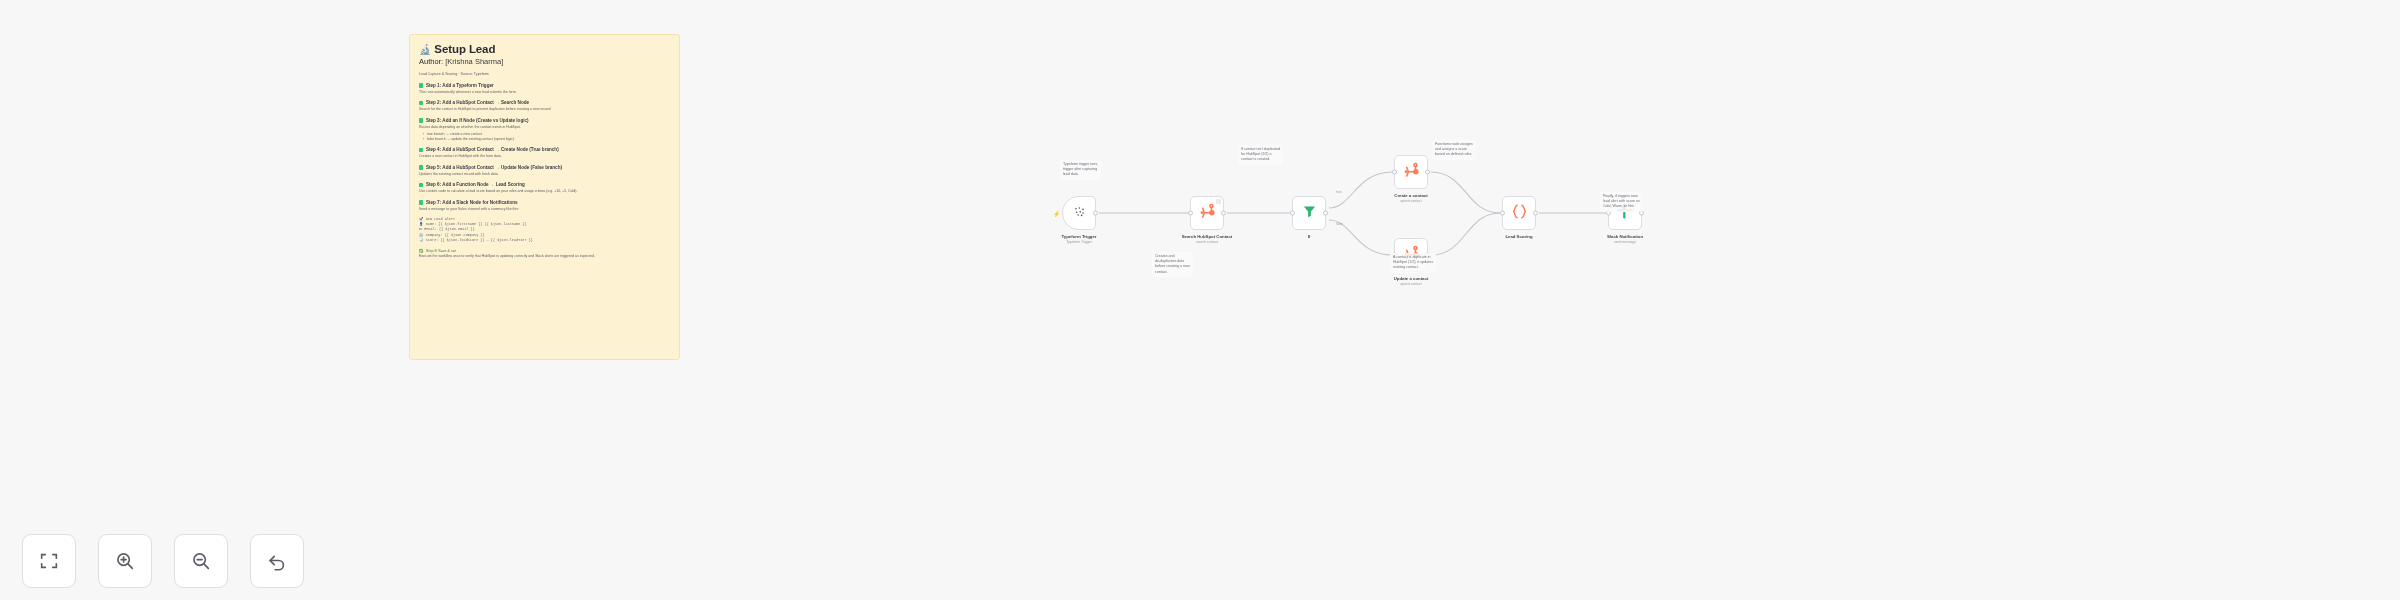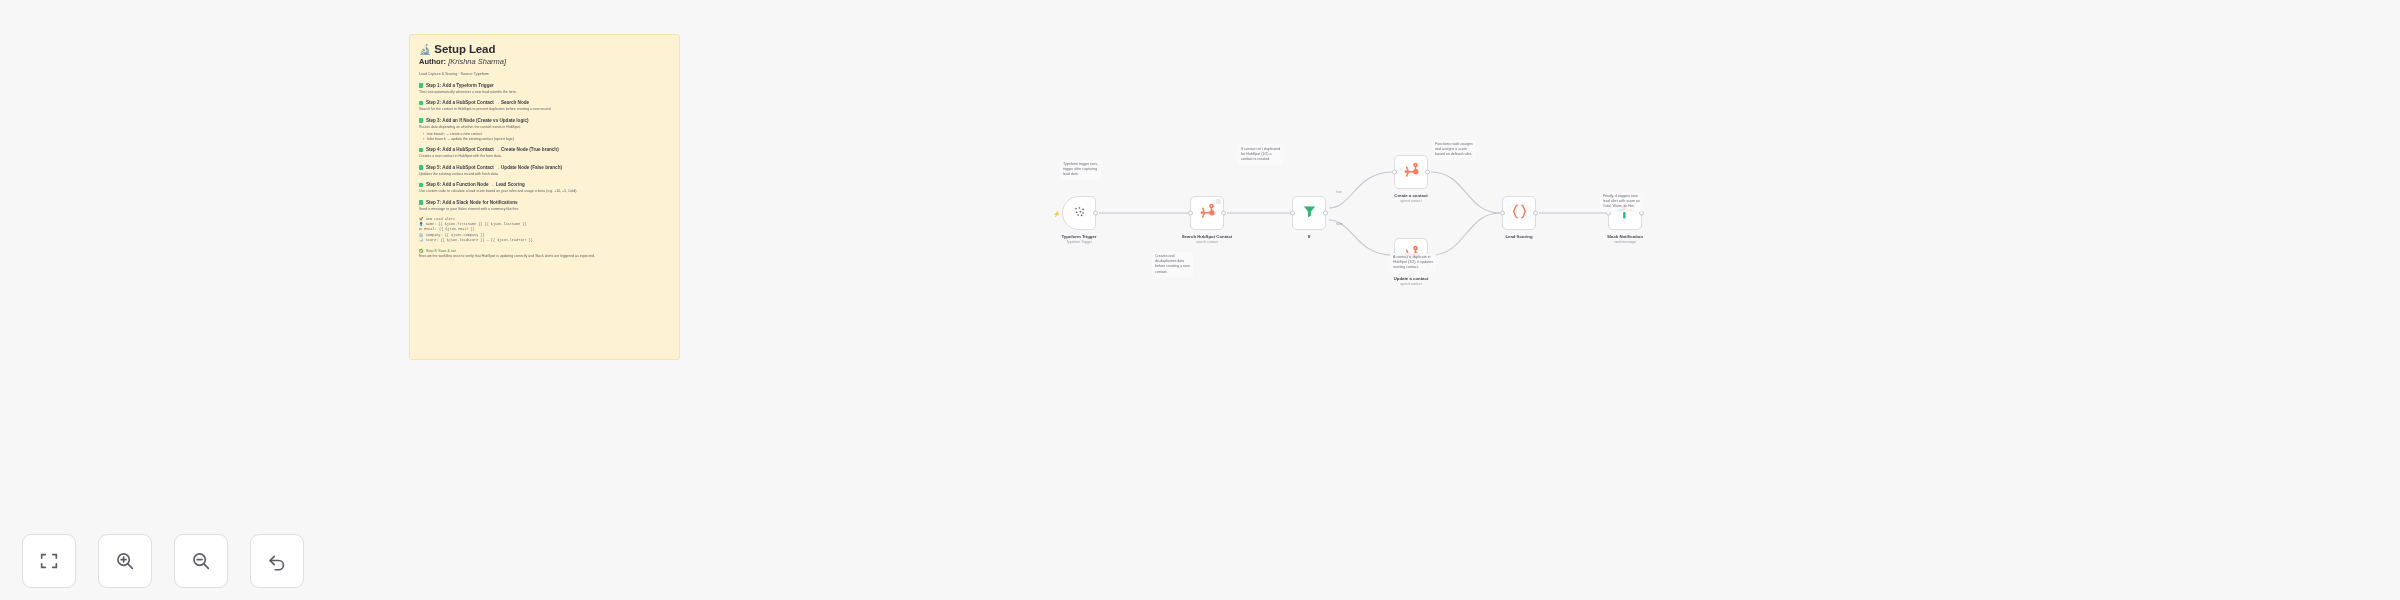--- a/index.html
+++ b/index.html
@@ -35,22 +35,22 @@
     align-items: center;
     gap: 3px;
     margin-bottom: 2px;
   }
   .note-title .emoji { font-size: 10px; }
   .note-author {
     font-size: 7.5px;
     color: #2b2b33;
     margin-bottom: 6px;
   }
-  .note-author b { font-weight: bold; }
-  .note-author .name { color: #3a3a44; font-style: italic; }
+  .note-author b { font-weight: normal; }
+  .note-author .name { color: #3a3a44; }
   .note-sub {
     font-size: 3.6px;
     color: #5d5d66;
     margin-bottom: 6px;
     line-height: 1.3;
   }
   .step { margin-bottom: 5.5px; }
   .step-head {
     font-size: 4.6px;
     font-weight: bold;

